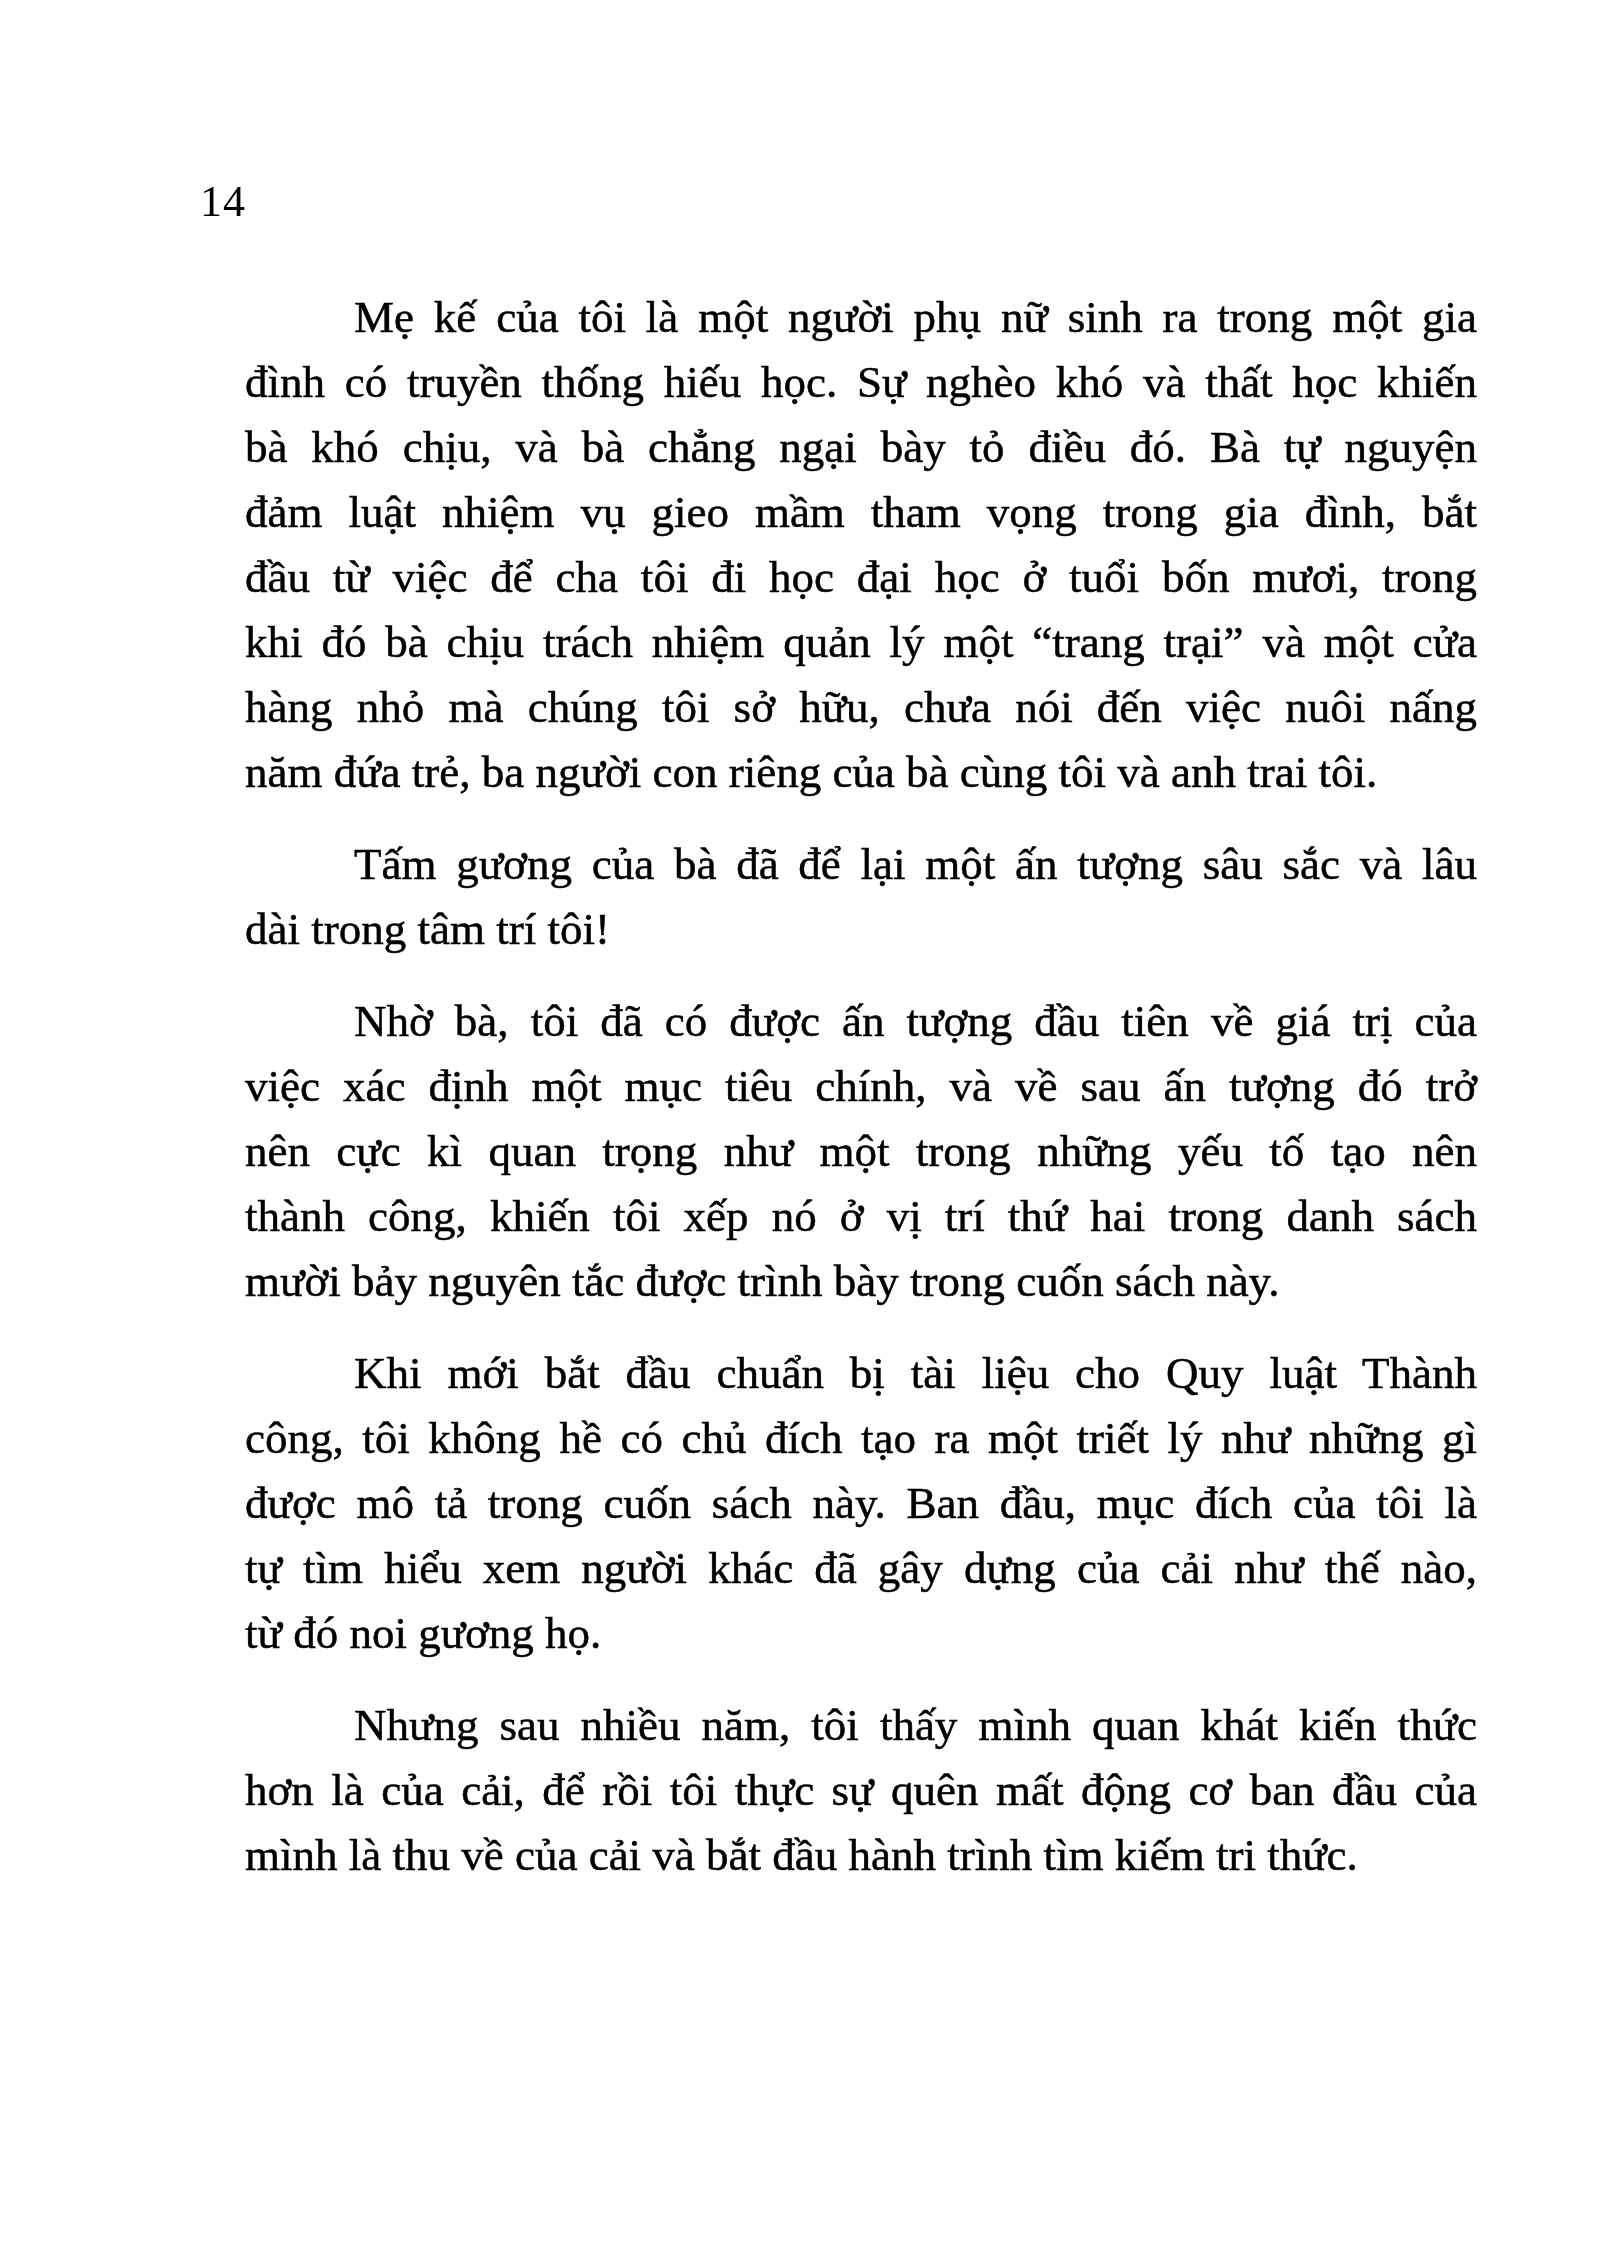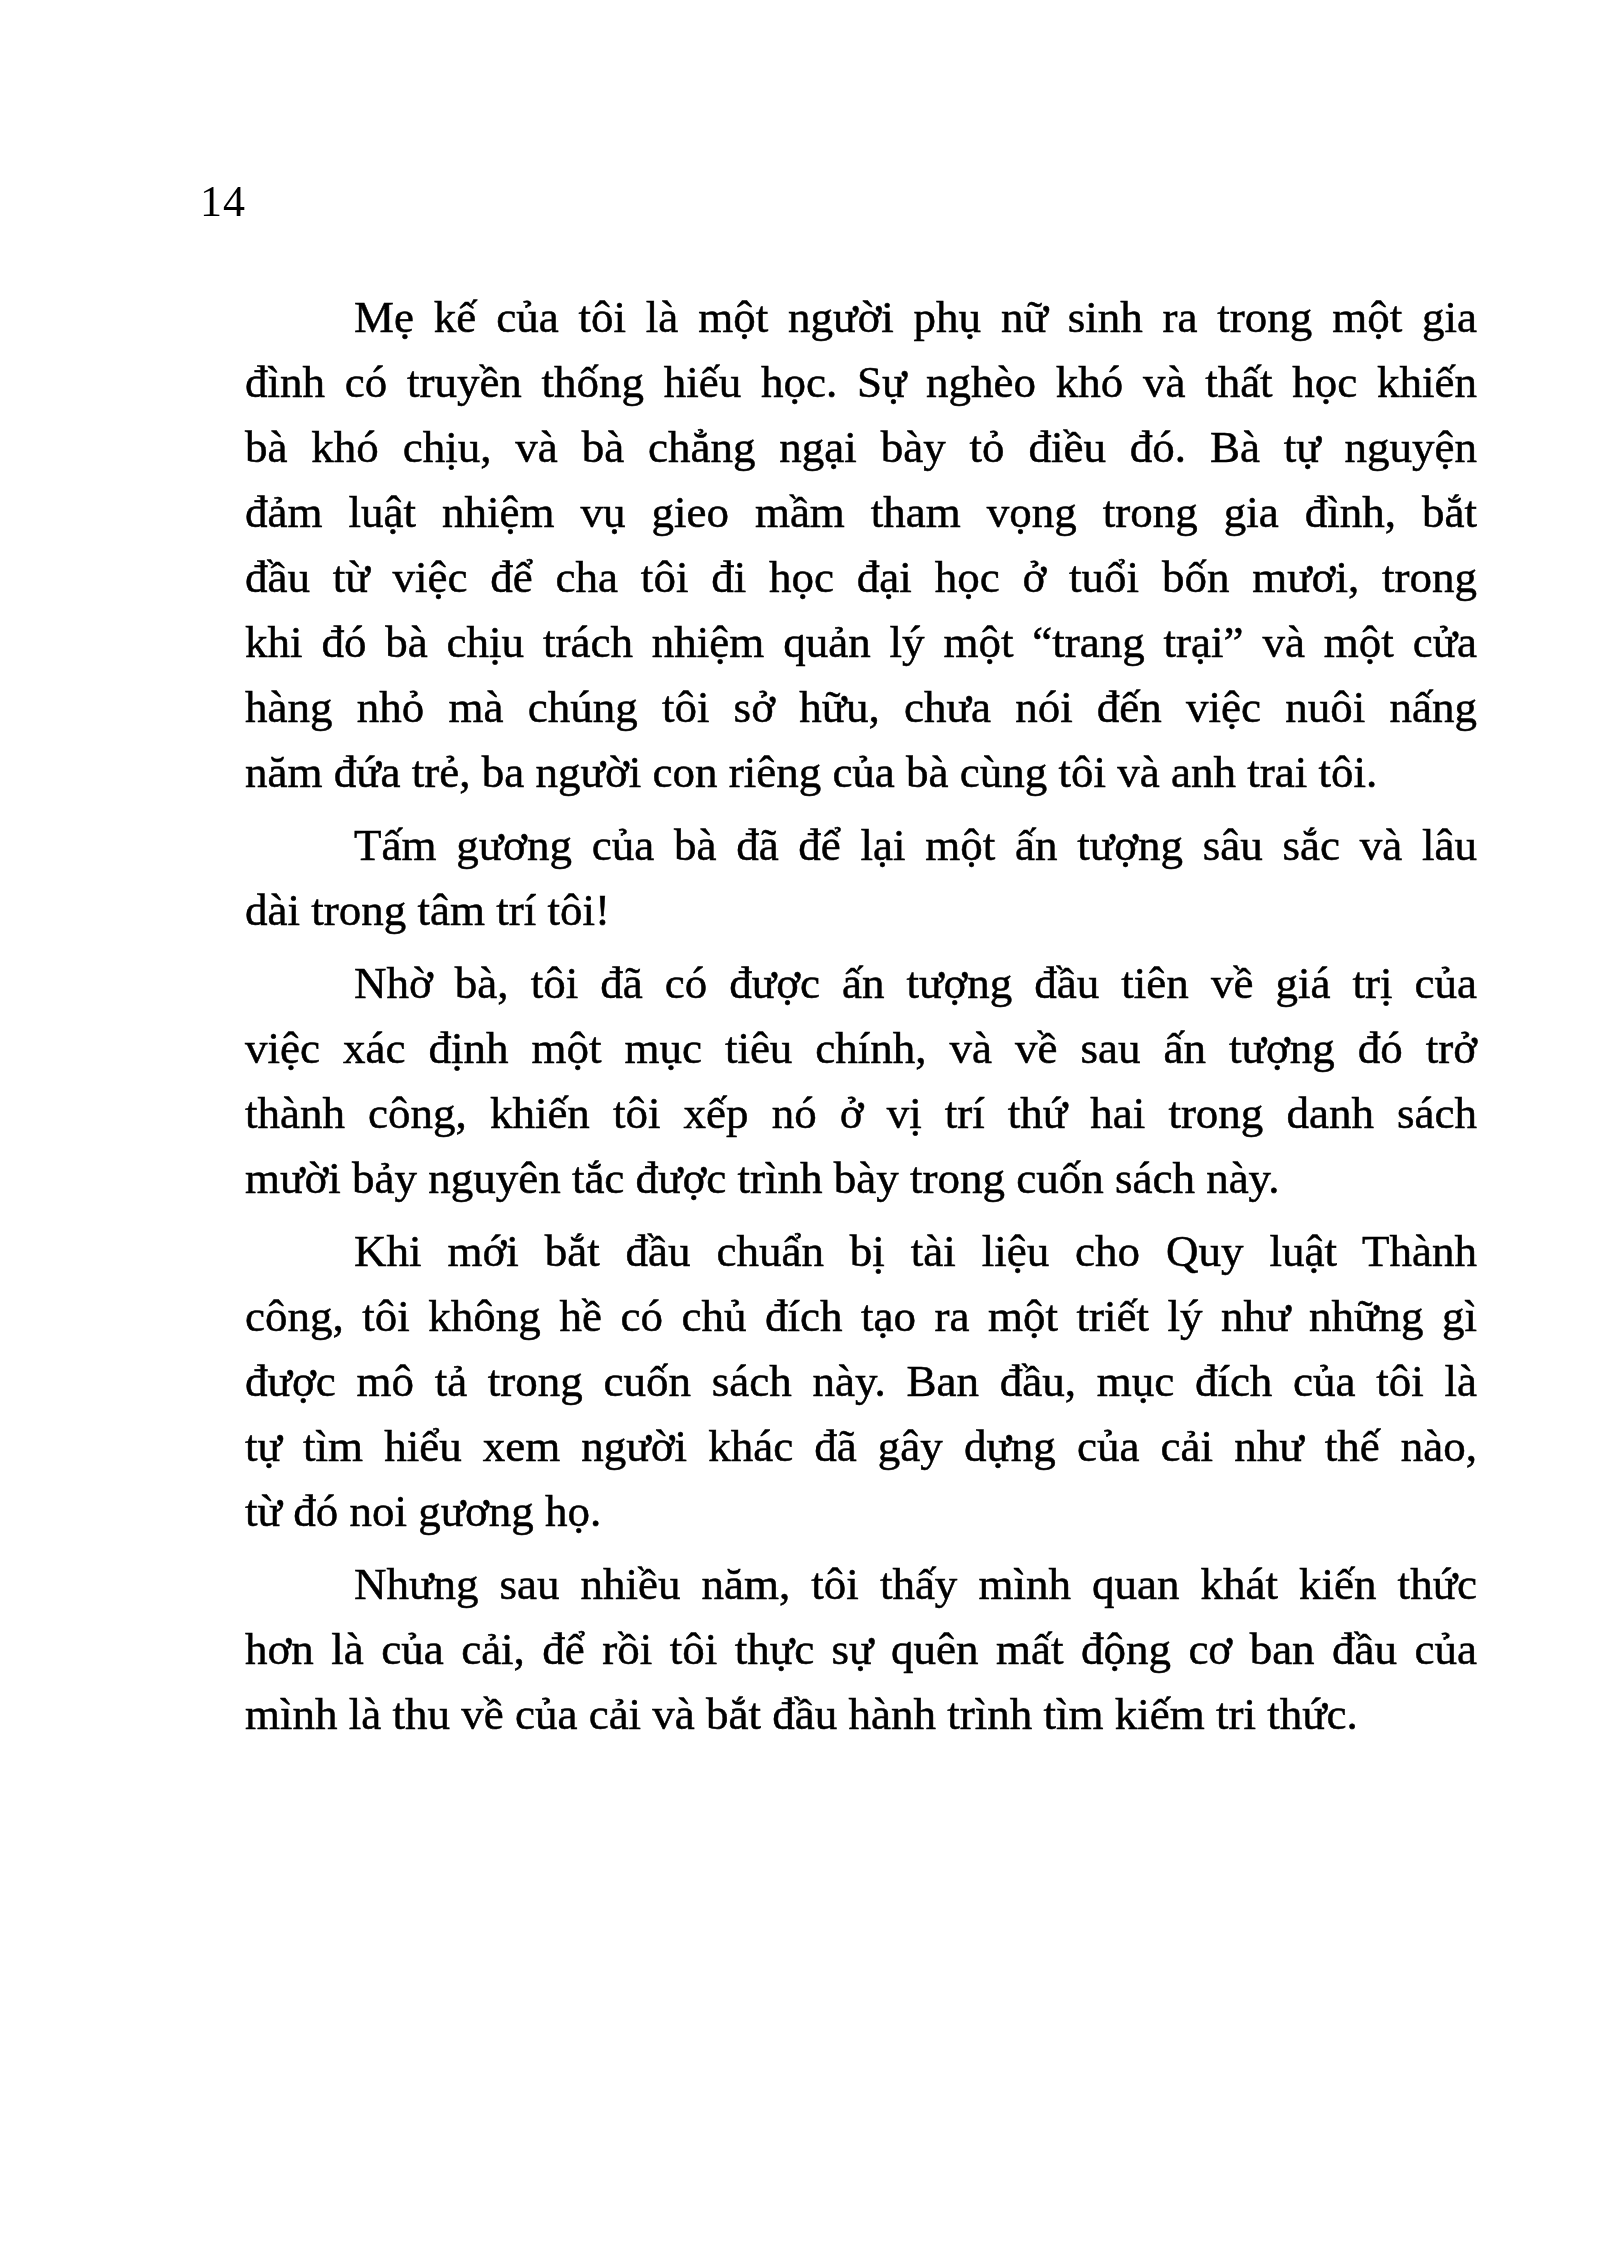--- a/index.html
+++ b/index.html
@@ -23,21 +23,21 @@
   .text-block {
     position: absolute;
     left: 245px;
     top: 285px;
     width: 1232px;
     font-size: 45px;
     line-height: 65px;
     -webkit-text-stroke: 0.5px #000;
   }
   .para { margin: 0; }
-  .para + .para { margin-top: 8px; }
+  .para + .para { margin-top: 27px; }
   .line { height: 65px; white-space: normal; }
   .line.j { text-align: justify; text-align-last: justify; }
   .line.first { text-indent: 109px; }
   .italic { }
 </style>
 </head>
 <body>
 
 <div class="page-number">14</div>
 
@@ -55,20 +55,21 @@
   </div>
 
   <div class="para">
     <div class="line first j">Tấm gương của bà đã để lại một ấn tượng sâu sắc và lâu</div>
     <div class="line">dài trong tâm trí tôi!</div>
   </div>
 
   <div class="para">
     <div class="line first j">Nhờ bà, tôi đã có được ấn tượng đầu tiên về giá trị của</div>
     <div class="line j">việc xác định một mục tiêu chính, và về sau ấn tượng đó trở</div>
+    <div class="line j">nên cực kì quan trọng như một trong những yếu tố tạo nên</div>
     <div class="line j">thành công, khiến tôi xếp nó ở vị trí thứ hai trong danh sách</div>
     <div class="line">mười bảy nguyên tắc được trình bày trong cuốn sách này.</div>
   </div>
 
   <div class="para">
     <div class="line first j">
       <span>Khi mới bắt đầu chuẩn bị tài liệu cho </span><span class="italic">Quy luật Thành</span>
     </div>
     <div class="line j">
       <span class="italic">công,</span><span> tôi không hề có chủ đích tạo ra một triết lý như những gì</span>

